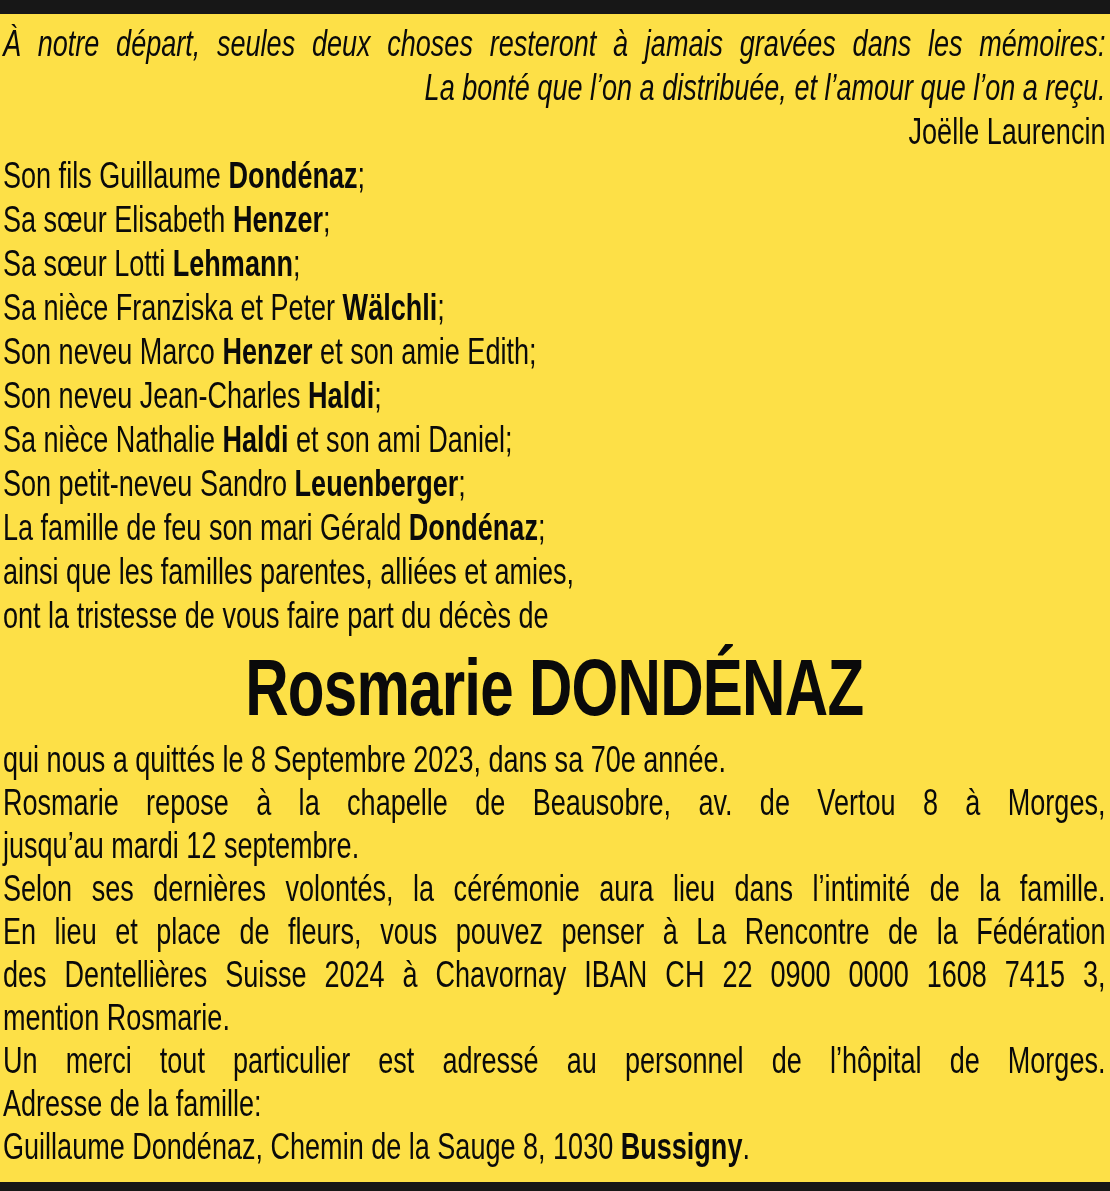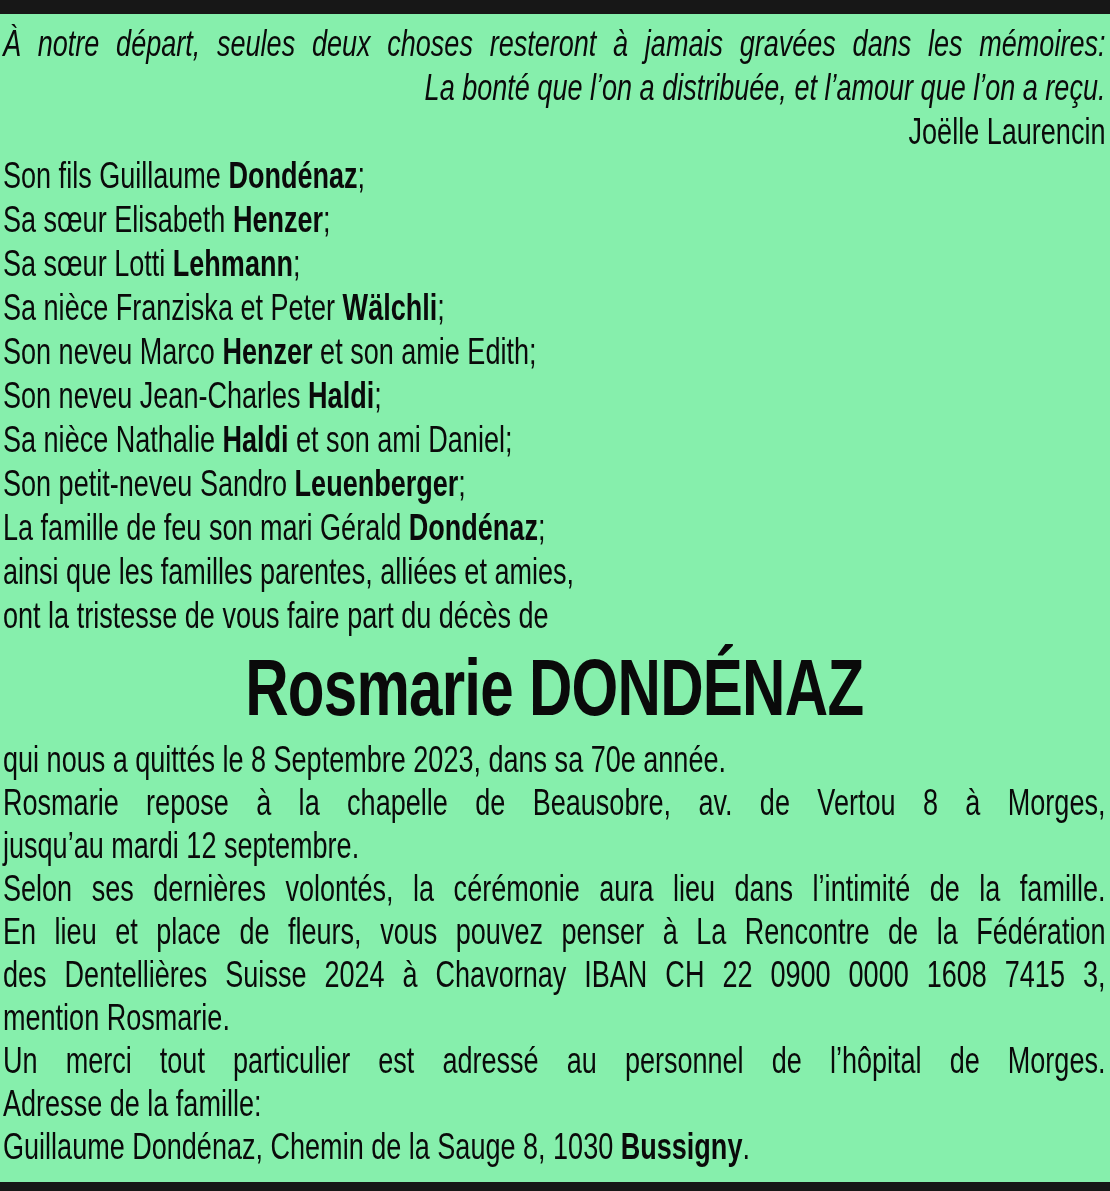--- a/index.html
+++ b/index.html
@@ -7,21 +7,21 @@
     padding: 0;
     background: #ffffff;
     width: 1110px;
     height: 1191px;
     overflow: hidden;
   }
   .page {
     position: relative;
     width: 1110px;
     height: 1191px;
-    background: #86efac;
+    background: #fde047;
     color: #0a0a0a;
   }
   .rule {
     position: absolute;
     left: 0;
     width: 100%;
     background: #171717;
   }
   .rule-top { top: 0; height: 14px; }
   .rule-bottom { bottom: 0; height: 9px; }

